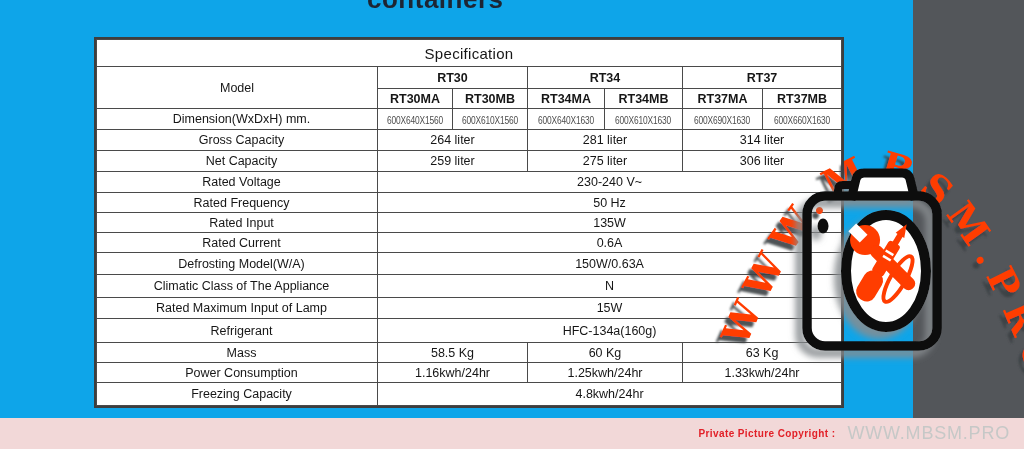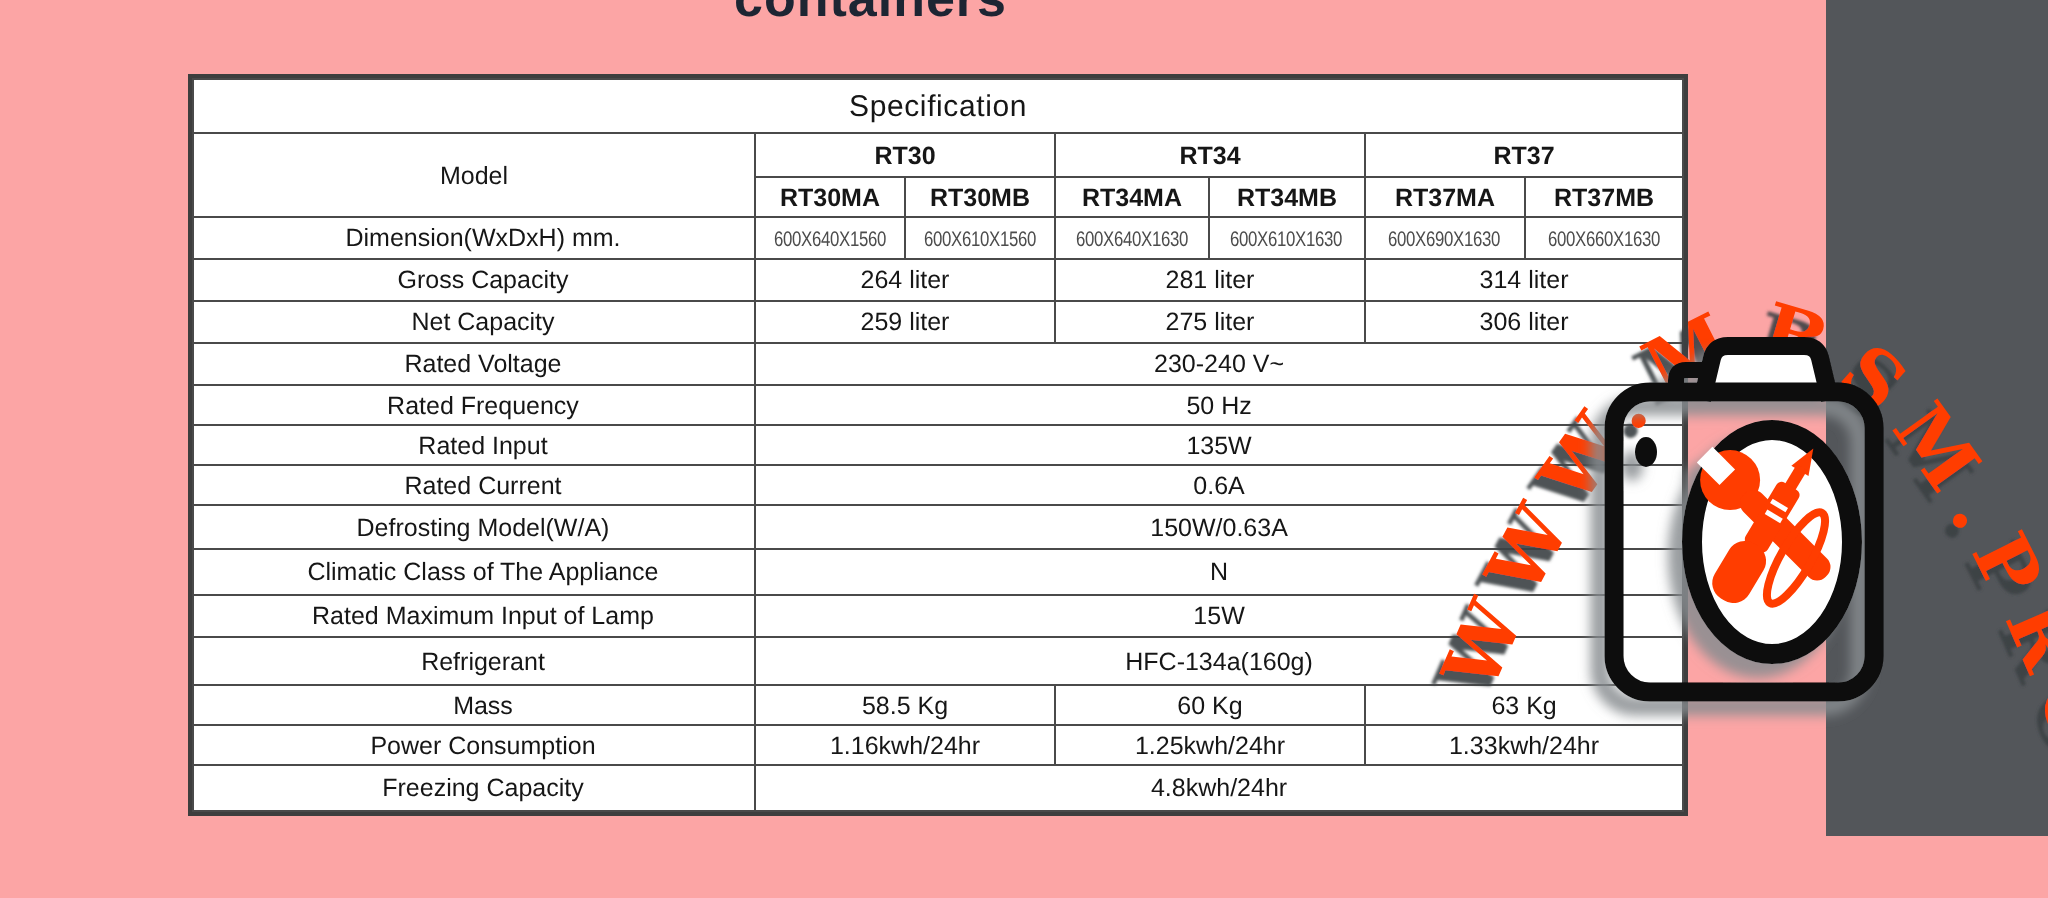--- a/index.html
+++ b/index.html
@@ -1,17 +1,17 @@
 <!DOCTYPE html>
 <html><head>
 <meta charset="utf-8">
 <style>
   html,body { margin:0; padding:0; background:#ffffff; }
   .screen {
-    position:relative; width:1024px; height:449px; background:#fca5a5;
+    position:relative; width:1024px; height:449px; background:#0ea5e9;
     overflow:hidden; font-family:"Liberation Sans", sans-serif;
   }
   .partial-title {
     position:absolute; left:367px; top:-16px; font-size:26px; font-weight:700;
     color:#1d2533; letter-spacing:0.5px; z-index:2;
   }
   .side-panel {
     position:absolute; left:913px; top:0; width:111px; height:418px;
     background:#53565a; z-index:1;
   }
@@ -188,14 +188,18 @@
         <path d="M 884 218 L 889 231 L 879 231 Z" fill="#ff3c00"></path>
         <rect x="881" y="229" width="6" height="13" fill="#ff3c00"></rect>
         <rect x="877.5" y="240" width="13" height="36" rx="3" fill="#ff3c00"></rect>
         <rect x="874" y="274" width="20" height="32" rx="9" fill="#ff3c00"></rect>
         <rect x="879.5" y="250" width="9" height="2.5" fill="#ffffff"></rect>
         <rect x="880" y="256" width="9" height="2.5" fill="#ffffff"></rect>
       </g>
     </g>
   </svg>
 
+  <div class="footer-strip">
+    <span class="copyright-label">Private Picture Copyright :</span>
+    <span class="site-name">WWW.MBSM.PRO</span>
+  </div>
 
 </div>
 
 </body></html>

